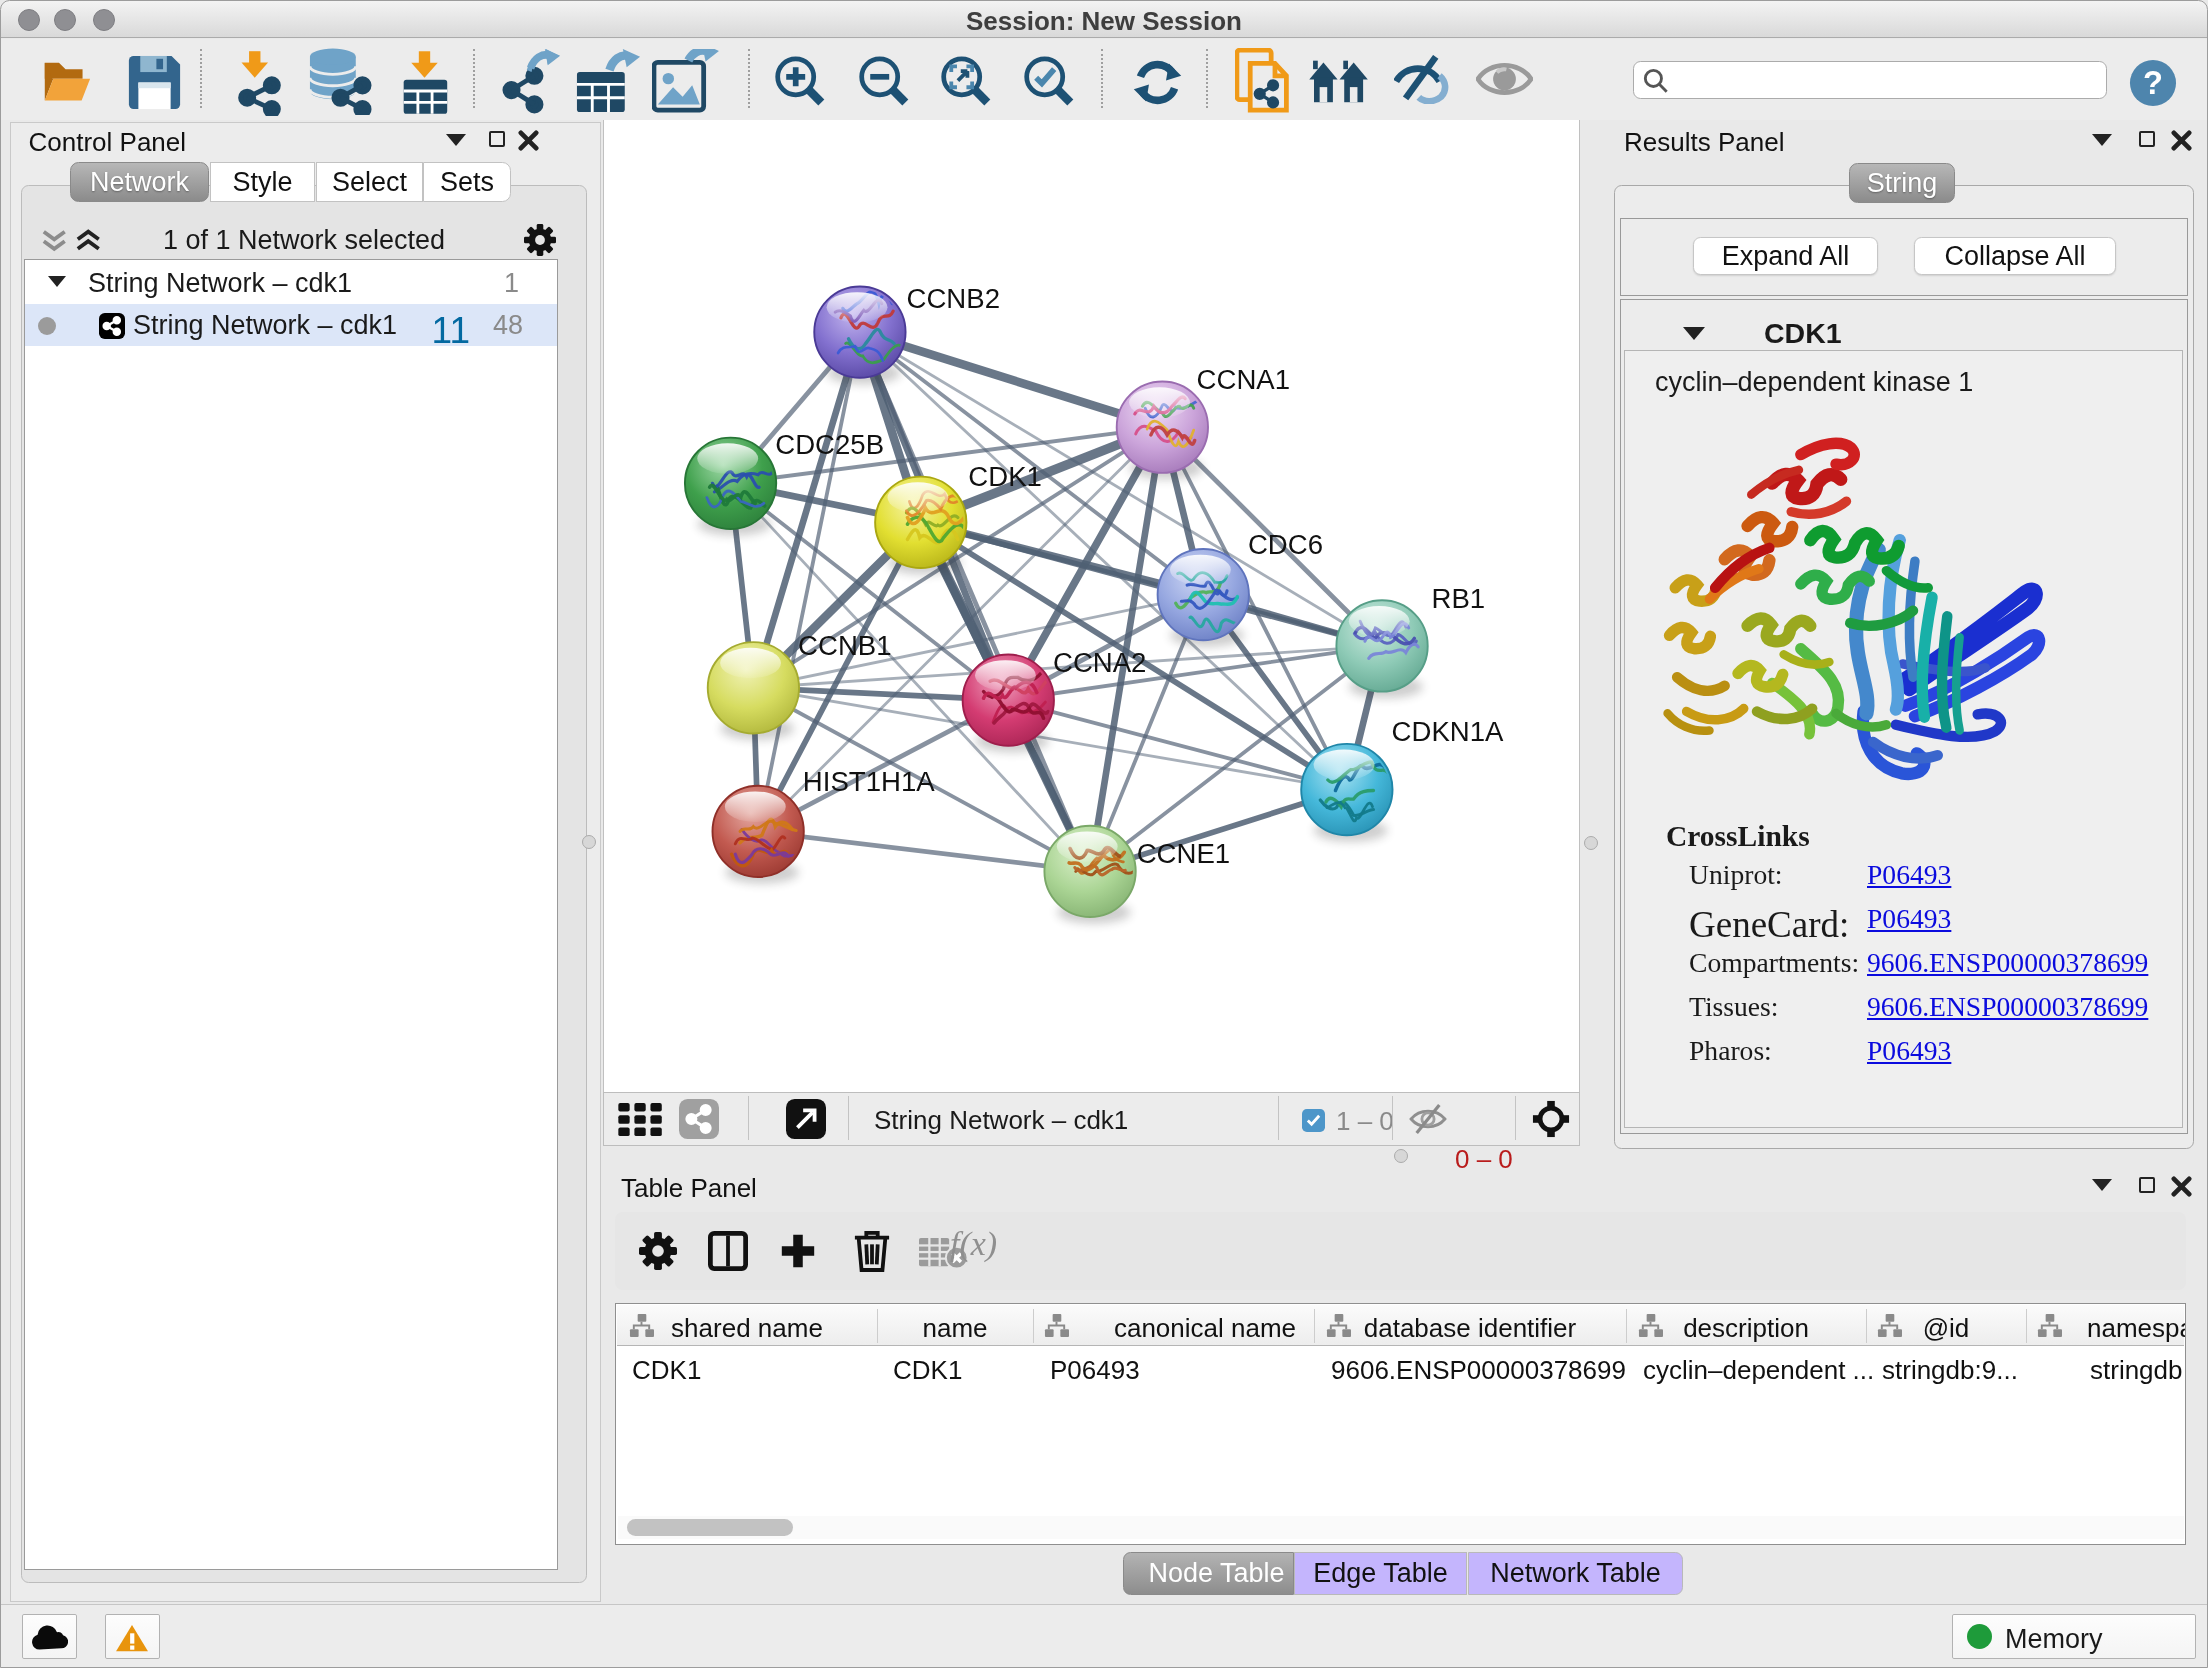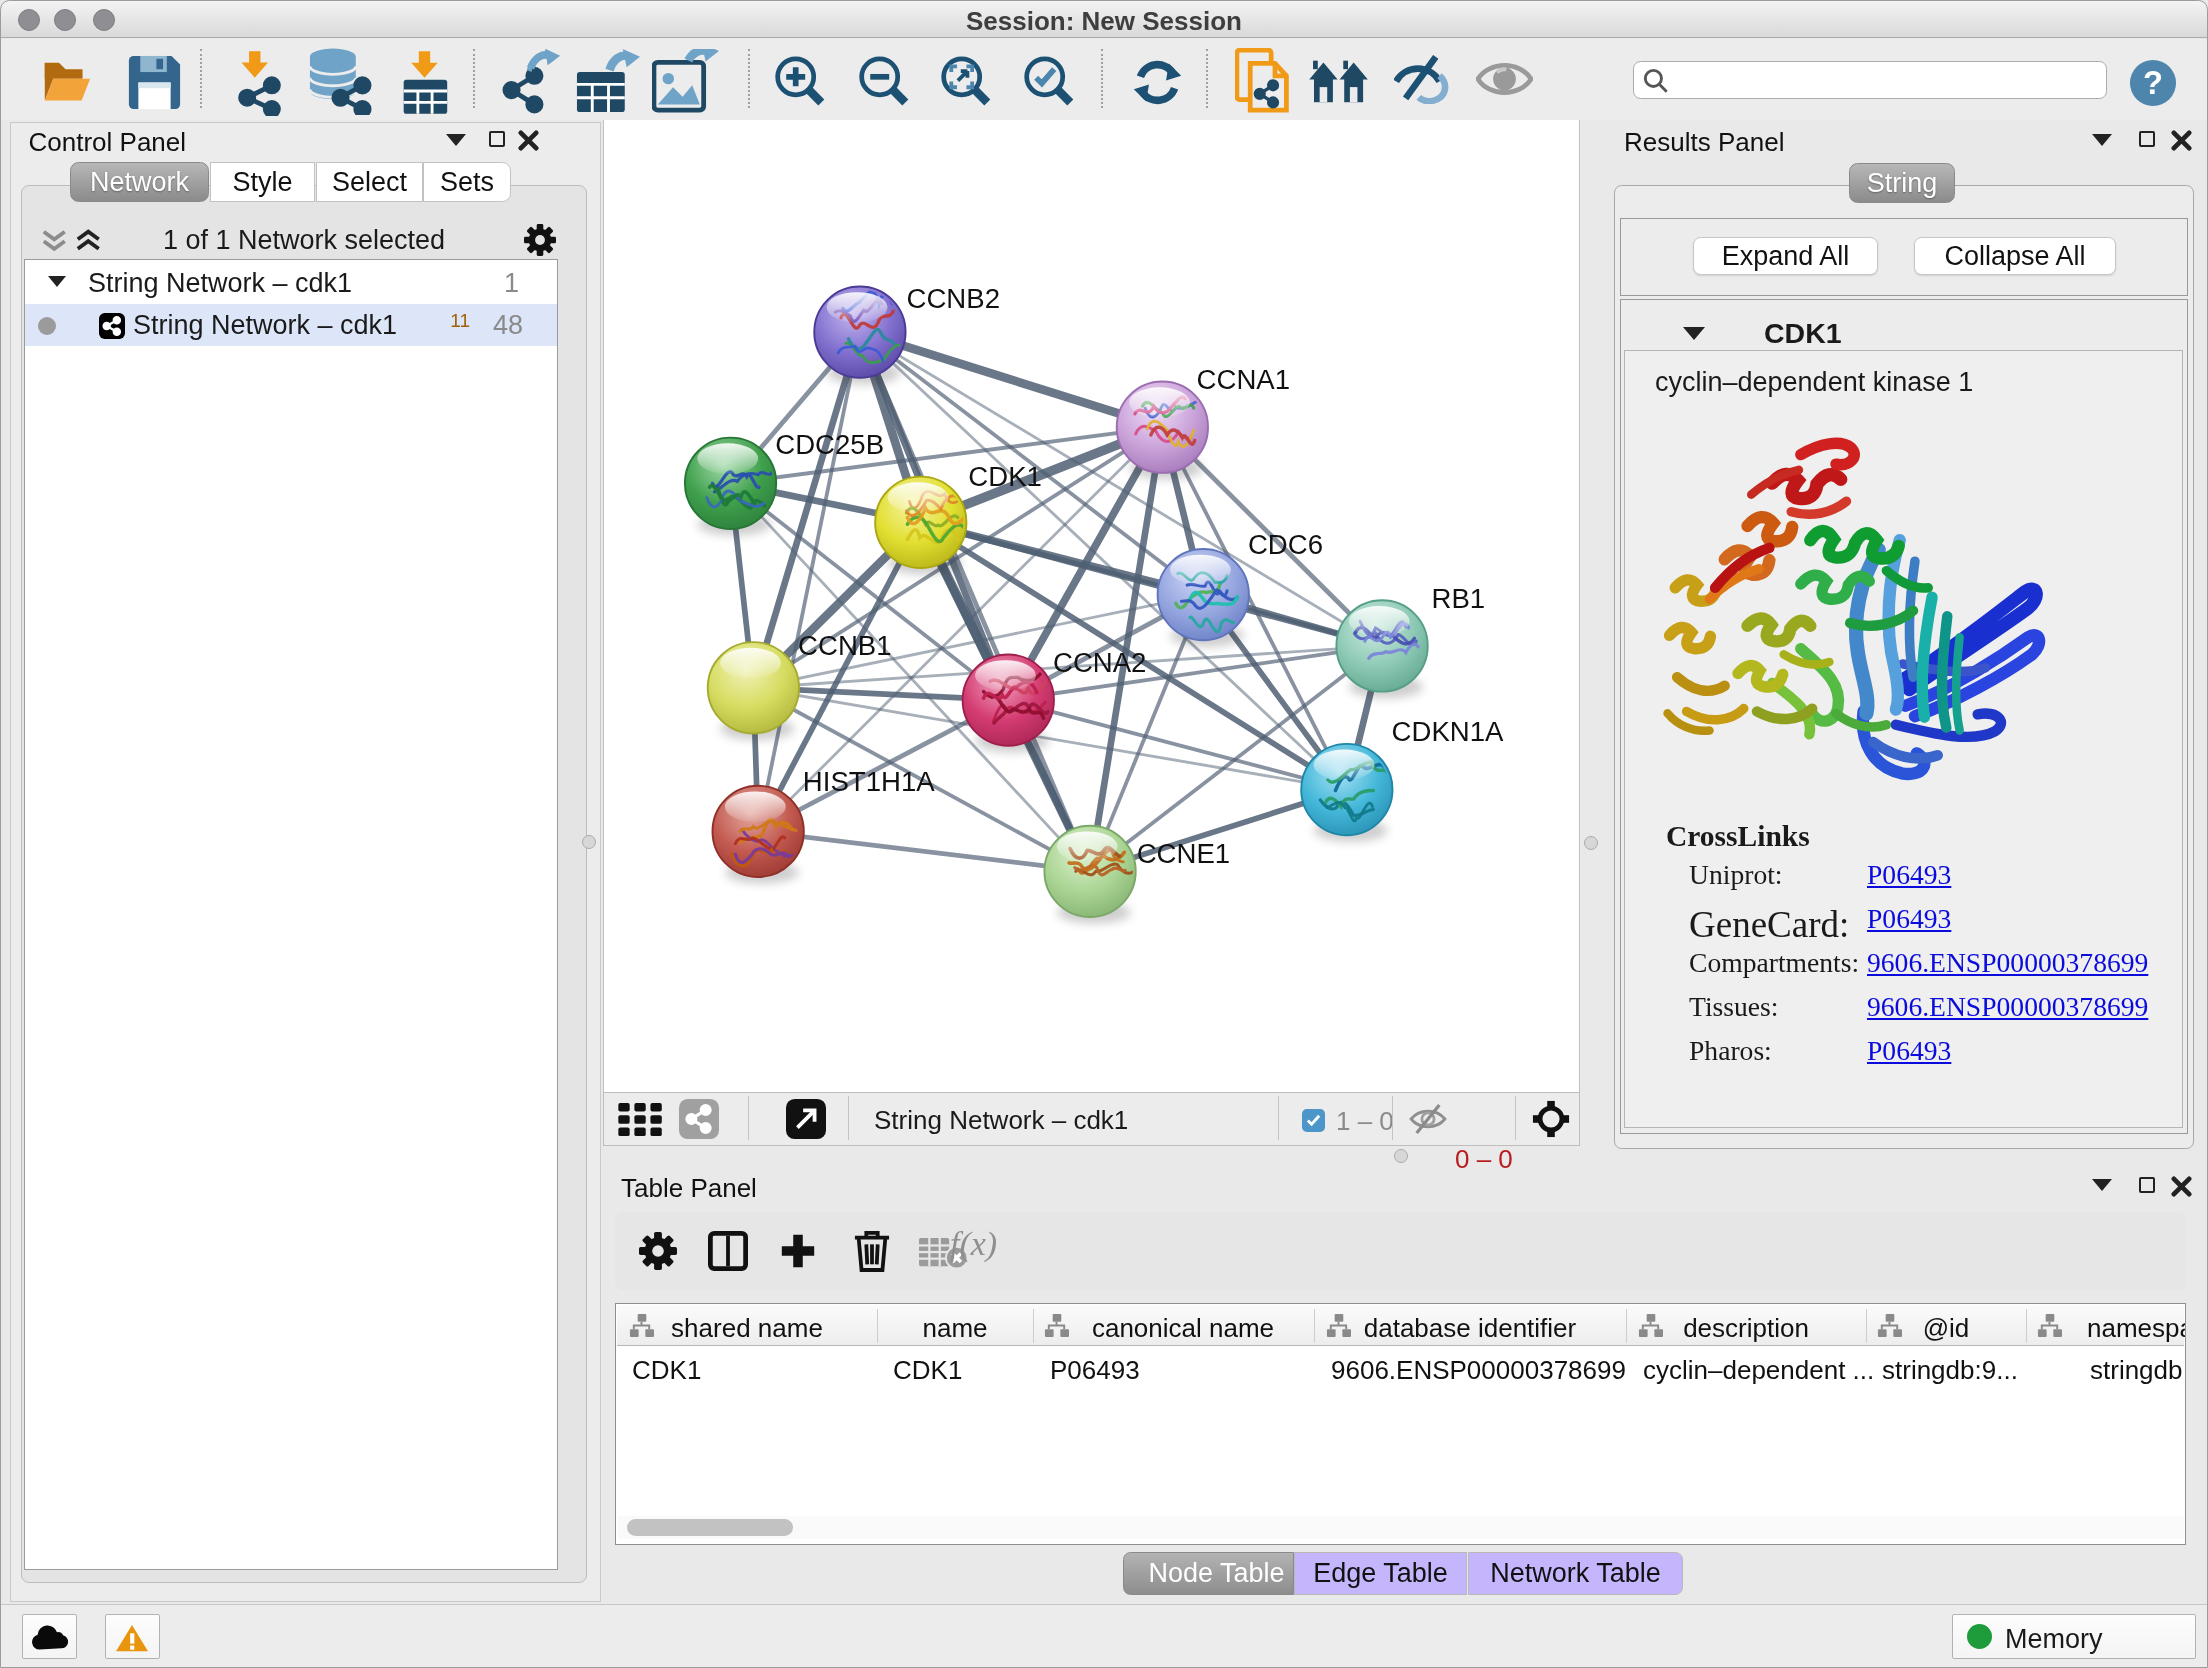--- a/index.html
+++ b/index.html
@@ -290,21 +290,21 @@
     <rect x="0" y="0" width="27" height="27" rx="6" fill="#000"></rect>
     <g stroke="#fff" stroke-width="2.4" fill="#fff">
       <circle cx="18.5" cy="7.5" r="3.2"></circle>
       <circle cx="8" cy="13.5" r="3.2"></circle>
       <circle cx="18.5" cy="19.5" r="3.2"></circle>
       <line x1="8" y1="13.5" x2="18.5" y2="7.5"></line>
       <line x1="8" y1="13.5" x2="18.5" y2="19.5"></line>
     </g>
   </svg>
 <div class="abs" style="left:133px; top:310px; font-size:27px;">String Network – cdk1</div>
-<div class="abs" style="left:418px; top:310px; width:52px; text-align:right; font-size:19px; color:#a16207;">11</div>
+<div class="abs" style="left:418px; top:310px; width:52px; text-align:right; font-size:37px; color:#0369a1;">11</div>
 <div class="abs" style="left:471px; top:310px; width:52px; text-align:right; font-size:27px; color:#8a8a8a;">48</div>
 
 <div id="netcanvas" class="abs"></div>
 <svg class="abs" style="left:603px; top:120px;" width="977" height="972" viewBox="0 0 1027 1022">
 <defs>
 <radialGradient id="gA" cx="0.42" cy="0.30" r="0.85">
         <stop offset="0" stop-color="#c3b5ee"></stop>
         <stop offset="0.5" stop-color="#8371cf"></stop>
         <stop offset="1" stop-color="#4a3a96"></stop>
       </radialGradient>
@@ -787,21 +787,21 @@
         <rect x="1" y="17" width="9" height="8" rx="1"></rect>
         <rect x="17" y="17" width="9" height="8" rx="1"></rect>
       </g>
       <g stroke="#8a8a8a" stroke-width="2" fill="none">
         <path d="M13 9 v4 M5 17 v-4 h16 v4"></path>
       </g>
     </svg></div>
 <div class="abs tsepv" style="left:877px; top:1309px;"></div>
 <div class="abs hlbl" style="left:877px; top:1313px; width:156px;">name</div>
 <div class="abs tsepv" style="left:1033px; top:1309px;"></div>
-<div class="abs hlbl" style="left:1064px; top:1313px; width:238px;">canonical name</div>
+<div class="abs hlbl" style="left:1086px; top:1313px; width:238px;">canonical name</div>
 <div class="abs" style="left:1044px; top:1313px;"><svg width="25" height="25" viewBox="0 0 26 26">
       <g fill="#8a8a8a">
         <rect x="9" y="1" width="9" height="8" rx="1"></rect>
         <rect x="1" y="17" width="9" height="8" rx="1"></rect>
         <rect x="17" y="17" width="9" height="8" rx="1"></rect>
       </g>
       <g stroke="#8a8a8a" stroke-width="2" fill="none">
         <path d="M13 9 v4 M5 17 v-4 h16 v4"></path>
       </g>
     </svg></div>

